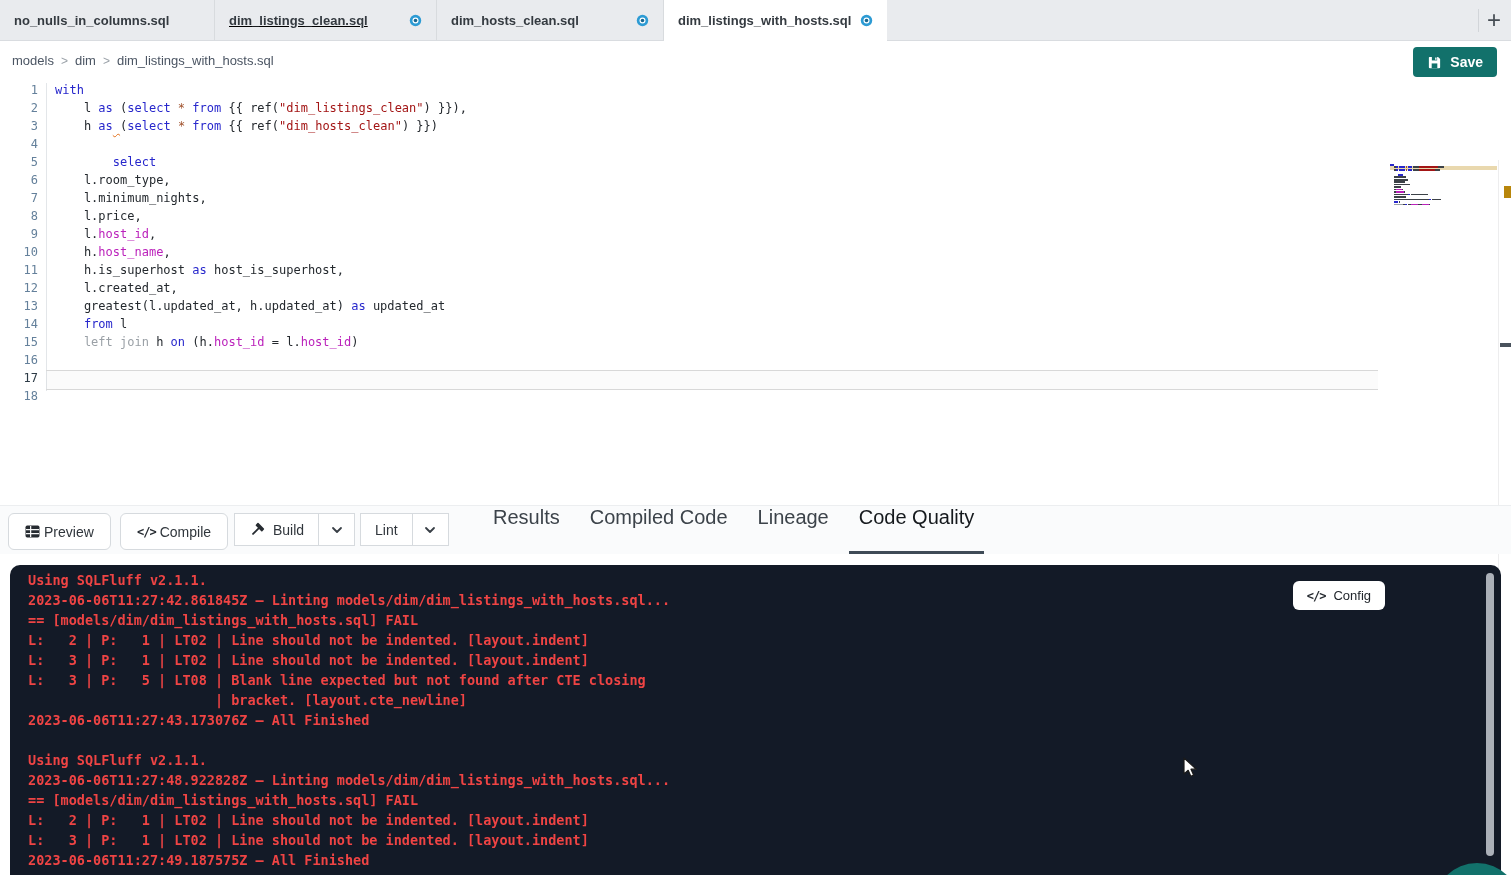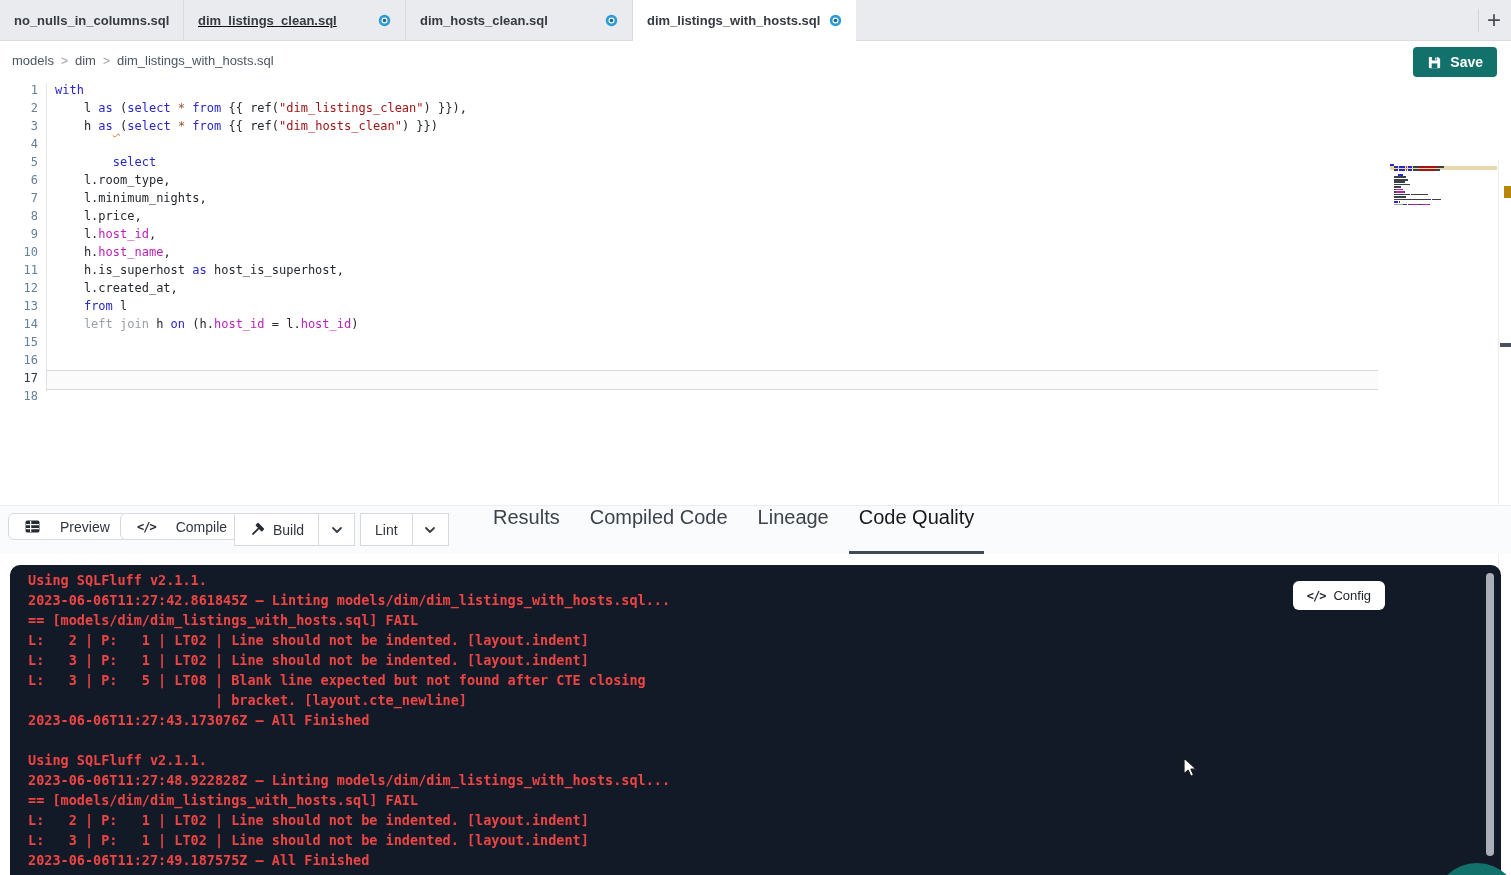--- a/index.html
+++ b/index.html
@@ -5,21 +5,21 @@
   html,body{margin:0;padding:0;}
   body{width:1511px;height:875px;overflow:hidden;background:#fff;
        font-family:"Liberation Sans",sans-serif;-webkit-font-smoothing:antialiased;}
   #app{position:relative;width:1511px;height:875px;overflow:hidden;}
 
   
   .tabbar{position:absolute;left:0;top:0;width:1511px;height:41px;background:#e9ebee;display:flex;}
   .tabs{display:flex;height:41px;}
   .tab{box-sizing:border-box;height:41px;display:flex;align-items:center;padding:0 14px;
        border-right:1px solid #d8dbde;border-bottom:1px solid #d9dce0;background:#e9ebee;cursor:pointer;}
-  .tab:nth-child(1){width:184px;}
+  .tab:nth-child(1){width:215px;}
   .tab:nth-child(2){width:222px;text-decoration:underline;}
   .tab:nth-child(3){width:227px;}
   .tab:nth-child(4){width:223px;}
   .tab.active{background:#fff;border-bottom:1px solid #fff;border-right:none;}
   .tab-label{font-size:13px;font-weight:700;color:#343a40;white-space:nowrap;overflow:hidden;}
   .tab-dot{margin-left:auto;padding-left:8px;display:flex;align-items:center;}
   .tabs-filler{flex:1;border-bottom:1px solid #d9dce0;position:relative;}
   .newtab-divider{position:absolute;right:32px;top:9px;width:1px;height:23px;background:#d2d5d9;}
   .newtab-btn{position:absolute;right:4px;top:4px;width:26px;height:32px;display:flex;align-items:center;
        justify-content:center;font-size:24px;font-weight:500;color:#454c53;cursor:pointer;}
@@ -62,22 +62,22 @@
   .mini-v{background:var(--variable,#bb22bb);}
   .mini-g{background:#9aa0a6;}
   .mini-p{background:#3c4147;}
   .mini-sp{background:transparent;}
   .ruler-track{position:absolute;left:1498px;top:80px;width:1px;height:425px;background:#ededee;}
   .ruler-gold{position:absolute;left:1504px;top:106px;width:7px;height:12px;background:var(--gold-marker,#b8860b);}
   .ruler-dash{position:absolute;left:1500px;top:263px;width:11px;height:4px;background:#49525c;}
 
   
   .toolbar{position:absolute;left:0;top:505px;width:1511px;height:48px;background:#fafbfc;border-top:1px solid #eceef0;}
-  .btn{position:absolute;top:7px;height:27px;box-sizing:border-box;background:#fff;border:1px solid #d6dade;border-radius:6px;
-       display:flex;align-items:center;gap:20px;padding:0 16px;font-size:14px;font-weight:500;color:#30363c;cursor:pointer;}
+  .btn{position:absolute;top:7px;height:37px;box-sizing:border-box;background:#fff;border:1px solid #d6dade;border-radius:6px;
+       display:flex;align-items:center;gap:4px;padding:0 16px;font-size:14px;font-weight:500;color:#30363c;cursor:pointer;}
   .btn-group{position:absolute;top:7px;height:33px;box-sizing:border-box;background:#fff;border:1px solid #d6dade;
        border-radius:0;display:flex;align-items:stretch;overflow:hidden;}
   .btn-main{display:flex;align-items:center;gap:8px;padding:0 14px;font-size:14px;font-weight:500;color:#30363c;cursor:pointer;}
   .btn-caret{display:flex;align-items:center;justify-content:center;width:35px;border-left:1px solid #d6dade;cursor:pointer;}
   .code-glyph{font:700 12px "DejaVu Sans Mono",monospace;color:#262b31;letter-spacing:-1px;}
 
   .panel-tabs{position:absolute;left:483px;top:0;height:48px;display:flex;gap:10px;}
   .panel-tab{position:relative;padding:0 10px;display:flex;font-size:20px;color:#3c434a;cursor:pointer;}
   .panel-tab.active{color:#15191d;font-weight:500;}
   .panel-tab.active .tab-underline{position:absolute;left:0;right:0;bottom:0;height:3px;background:var(--active-tab-underline,#3f4b57);}
@@ -193,20 +193,21 @@
         <div class="code-line"><span class="tok-p">    h </span><span class="tok-k">as</span><span class="tok-p tok-e"> </span><span class="tok-p">(</span><span class="tok-k">select</span><span class="tok-p"> </span><span class="tok-o">*</span><span class="tok-p"> </span><span class="tok-k">from</span><span class="tok-p"> {{ ref(</span><span class="tok-s">"dim_hosts_clean"</span><span class="tok-p">) }})</span></div>
         <div class="code-line"></div>
         <div class="code-line"><span class="tok-p">        </span><span class="tok-k">select</span></div>
         <div class="code-line"><span class="tok-p">    l.room_type,</span></div>
         <div class="code-line"><span class="tok-p">    l.minimum_nights,</span></div>
         <div class="code-line"><span class="tok-p">    l.price,</span></div>
         <div class="code-line"><span class="tok-p">    l.</span><span class="tok-v">host_id</span><span class="tok-p">,</span></div>
         <div class="code-line"><span class="tok-p">    h.</span><span class="tok-v">host_name</span><span class="tok-p">,</span></div>
         <div class="code-line"><span class="tok-p">    h.is_superhost </span><span class="tok-k">as</span><span class="tok-p"> host_is_superhost,</span></div>
         <div class="code-line"><span class="tok-p">    l.created_at,</span></div>
+        <div class="code-line"><span class="tok-p">    greatest(l.updated_at, h.updated_at) </span><span class="tok-k">as</span><span class="tok-p"> updated_at</span></div>
         <div class="code-line"><span class="tok-p">    </span><span class="tok-k">from</span><span class="tok-p"> l</span></div>
         <div class="code-line"><span class="tok-g">    left join </span><span class="tok-p">h </span><span class="tok-k">on</span><span class="tok-p"> (h.</span><span class="tok-v">host_id</span><span class="tok-p"> = l.</span><span class="tok-v">host_id</span><span class="tok-p">)</span></div>
         <div class="code-line"></div>
       </div>
     <div class="minimap" id="minimap">
       <div class="mini-hl"></div>
     <div class="mini-line"><span class="mini-k" style="width: 3.8px;"></span></div>
         <div class="mini-line"><span class="mini-sp" style="width: 3.8px;"></span><span class="mini-p" style="width: 1.9px;"></span><span class="mini-k" style="width: 1.9px;"></span><span class="mini-sp" style="width: 0.95px;"></span><span class="mini-p" style="width: 0.95px;"></span><span class="mini-k" style="width: 5.7px;"></span><span class="mini-sp" style="width: 0.95px;"></span><span class="mini-o" style="width: 0.95px;"></span><span class="mini-sp" style="width: 0.95px;"></span><span class="mini-k" style="width: 3.8px;"></span><span class="mini-sp" style="width: 0.95px;"></span><span class="mini-p" style="width: 6.65px;"></span><span class="mini-s" style="width: 19px;"></span><span class="mini-p" style="width: 5.7px;"></span></div>
         <div class="mini-line"><span class="mini-sp" style="width: 3.8px;"></span><span class="mini-p" style="width: 1.9px;"></span><span class="mini-k" style="width: 1.9px;"></span><span class="mini-sp" style="width: 0.95px;"></span><span class="mini-p" style="width: 0.95px;"></span><span class="mini-k" style="width: 5.7px;"></span><span class="mini-sp" style="width: 0.95px;"></span><span class="mini-o" style="width: 0.95px;"></span><span class="mini-sp" style="width: 0.95px;"></span><span class="mini-k" style="width: 3.8px;"></span><span class="mini-sp" style="width: 0.95px;"></span><span class="mini-p" style="width: 6.65px;"></span><span class="mini-s" style="width: 16.15px;"></span><span class="mini-p" style="width: 4.75px;"></span></div>
         <div class="mini-line"></div>

